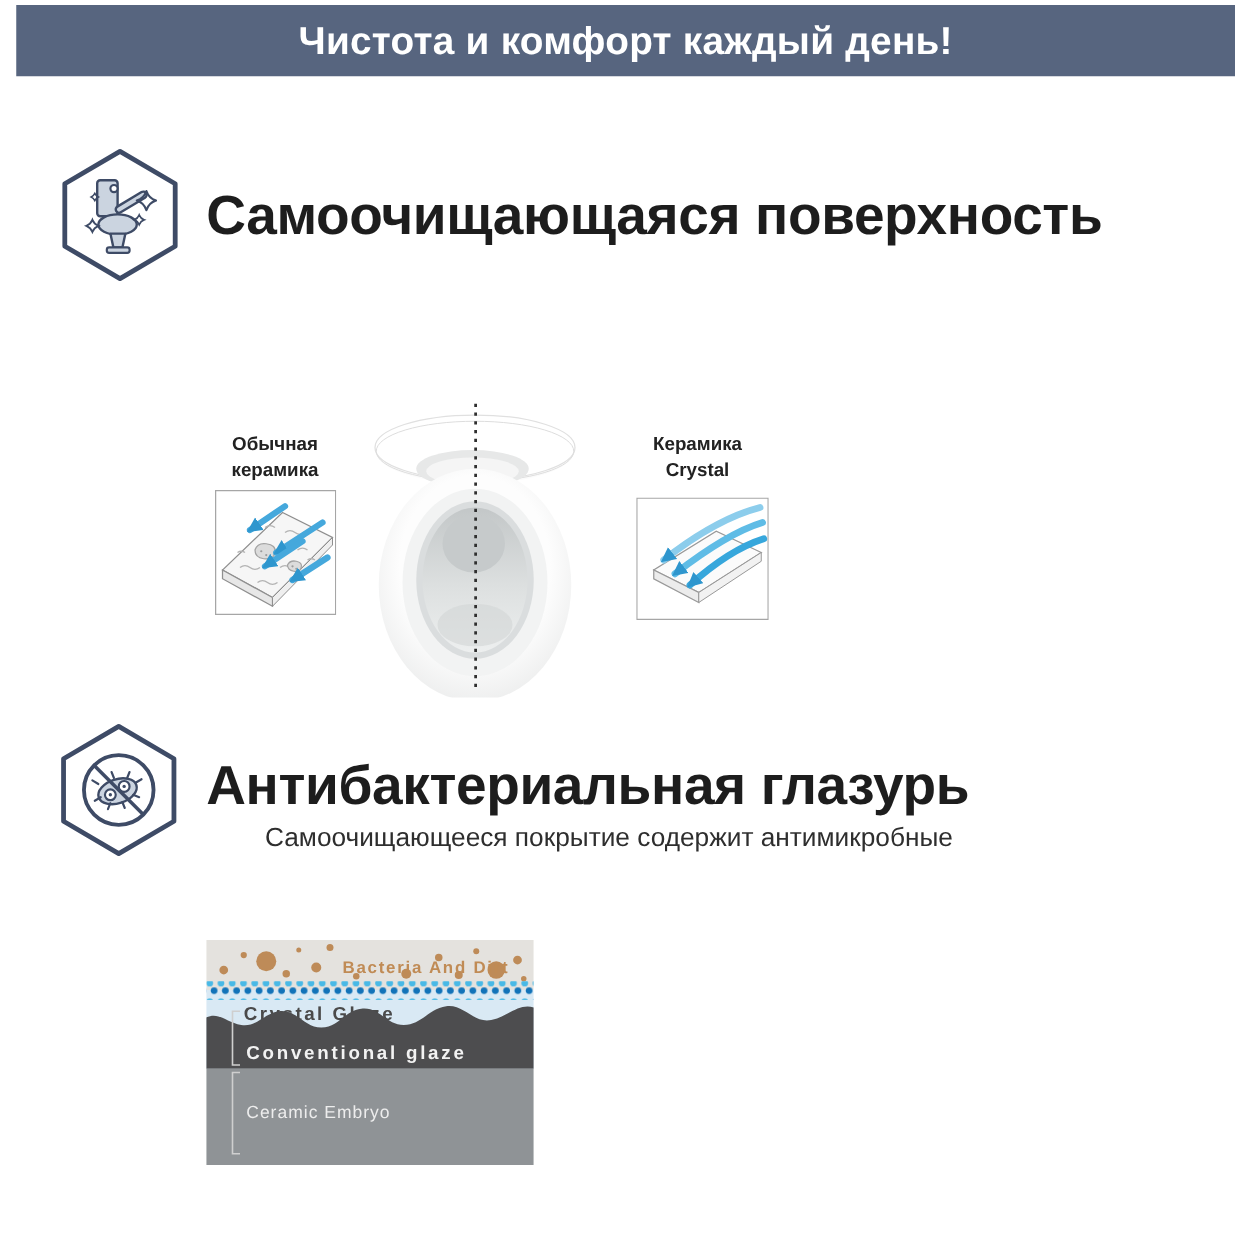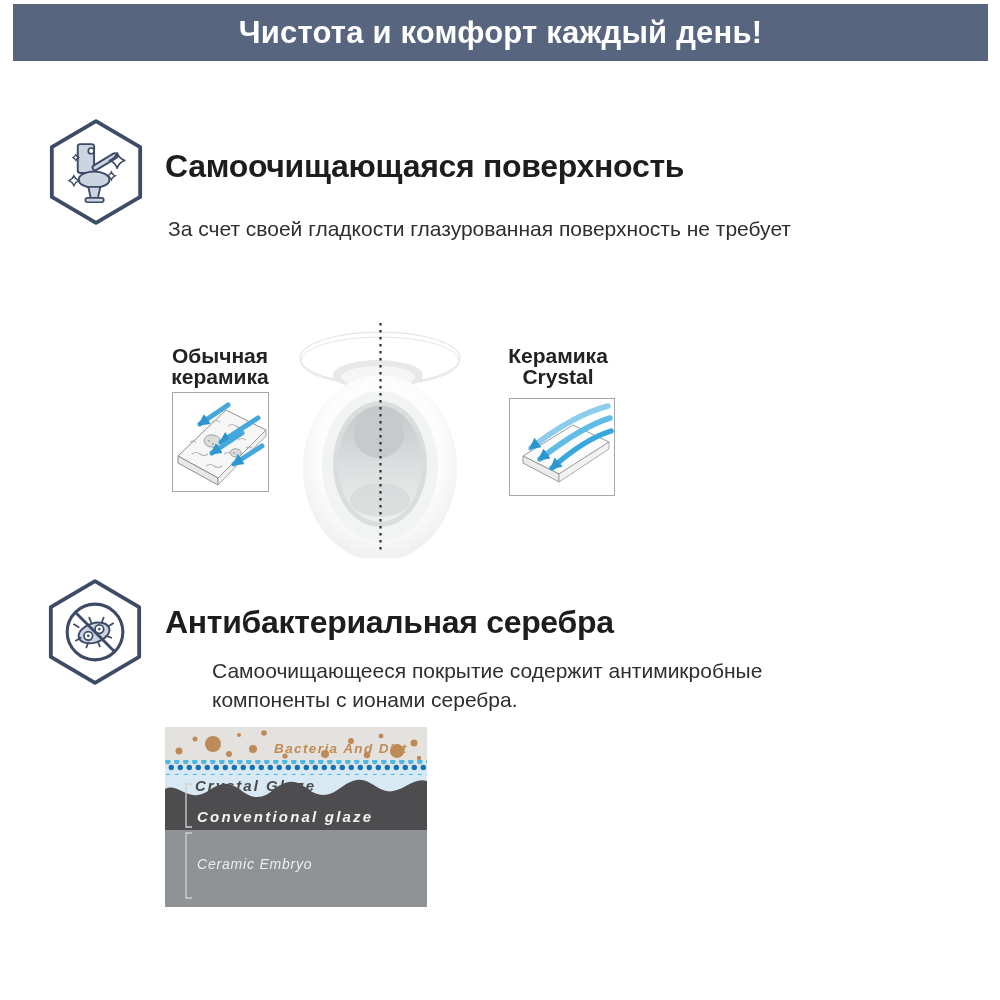--- a/index.html
+++ b/index.html
@@ -1,24 +1,24 @@
 <!DOCTYPE html>
 <html><head>
 <meta charset="utf-8">
 <style>
   html,body{margin:0;padding:0;background:#fff;}
   body{width:1000px;height:1000px;position:relative;font-family:"Liberation Sans",sans-serif;overflow:hidden;}
   .abs{position:absolute;}
   .banner{left:13px;top:4px;width:975px;height:57px;background:#57657F;display:flex;align-items:center;justify-content:center;text-align:right;}
   .banner span{color:#FFFFFF;font-size:31px;font-weight:bold;letter-spacing:0.2px;}
-  .h1{left:165px;top:148px;font-size:32px;font-weight:bold;color:#1D1D1D;letter-spacing:-0.3px;}
+  .h1{left:165px;top:148px;font-size:44px;font-weight:bold;color:#1D1D1D;letter-spacing:-0.3px;}
   .para{left:168px;top:214px;font-size:21px;line-height:29px;color:#2E2E2E;}
-  .cmp-label{width:110px;text-align:center;font-weight:bold;font-size:21px;line-height:21px;color:#222;}
+  .cmp-label{width:110px;text-align:center;font-weight:bold;font-size:15px;line-height:21px;color:#222;}
   .hexwrap{width:96px;height:112px;}
-  .diagram{left:165px;top:727px;font-style:italic;}
+  .diagram{left:165px;top:752px;}
   svg text{font-family:"Liberation Sans",sans-serif;}
 </style>
 </head>
 <body>
 
 <div class="abs banner">
   <span>Чистота и комфорт каждый день!</span>
 </div>
 
 <div class="abs hexwrap" style="left:48px;top:116px;">
@@ -32,21 +32,20 @@
     <rect x="39" y="83" width="19" height="4.5" rx="2" fill="#CBD4E0" stroke="#3E4B66" stroke-width="1.8"></rect>
     <path d="M72,36 Q74,42 80,44 Q74,46 72,52 Q70,46 64,44 Q70,42 72,36 Z" fill="none" stroke="#3E4B66" stroke-width="1.8" stroke-linejoin="round"></path>
     <path d="M66,56 Q67.3,59 70,60 Q67.3,61 66,64 Q64.7,61 62,60 Q64.7,59 66,56 Z" fill="none" stroke="#3E4B66" stroke-width="1.5"></path>
     <path d="M27,60 Q28.5,63.5 32,65 Q28.5,66.5 27,70 Q25.5,66.5 22,65 Q25.5,63.5 27,60 Z" fill="none" stroke="#3E4B66" stroke-width="1.6"></path>
     <path d="M29,38 Q30,40 32,41 Q30,42 29,44 Q28,42 26,41 Q28,40 29,38 Z" fill="none" stroke="#3E4B66" stroke-width="1.3"></path>
   </svg>
 </div>
 
 <div class="abs h1">Самоочищающаяся поверхность</div>
 <div class="abs para">
-  <div>За счет своей гладкости глазурованная поверхность не требует</div>
 </div>
 
 <div class="abs cmp-label" style="left:165px;top:345px;">
   <div>Обычная</div>
   <div>керамика</div>
 </div>
 <div class="abs cmp-label" style="left:503px;top:345px;">
   <div>Керамика</div>
   <div>Crystal</div>
 </div>
@@ -153,24 +152,23 @@
     </g>
     <circle cx="43" cy="60" r="4.5" fill="#FFFFFF" stroke="#3E4B66" stroke-width="1.8"></circle>
     <circle cx="54.5" cy="53" r="4.5" fill="#FFFFFF" stroke="#3E4B66" stroke-width="1.8"></circle>
     <circle cx="43" cy="60" r="1.4" fill="#3E4B66"></circle>
     <circle cx="54.5" cy="53" r="1.4" fill="#3E4B66"></circle>
     <circle cx="50" cy="56" r="29" fill="none" stroke="#3E4B66" stroke-width="3.2"></circle>
     <line x1="30" y1="36" x2="70" y2="76" stroke="#3E4B66" stroke-width="3"></line>
   </svg>
 </div>
 
-<div class="abs h1" style="top:604px;">Антибактериальная серебра</div>
+<div class="abs h1" style="top:604px;">Антибактериальная глазурь</div>
 <div class="abs para" style="top:656px;margin-left:44px;">
   <div>Самоочищающееся покрытие содержит антимикробные</div>
-  <div>компоненты с ионами серебра.</div>
 </div>
 
 <div class="abs diagram">
   <svg width="262" height="180" viewBox="0 0 262 180">
     <defs>
       <pattern id="mol" width="9" height="15" patternUnits="userSpaceOnUse">
         <circle cx="2.8" cy="4.5" r="2.7" fill="#49B9E6"></circle>
         <circle cx="6.3" cy="10.5" r="2.7" fill="#1273B9"></circle>
       </pattern>
     </defs>

